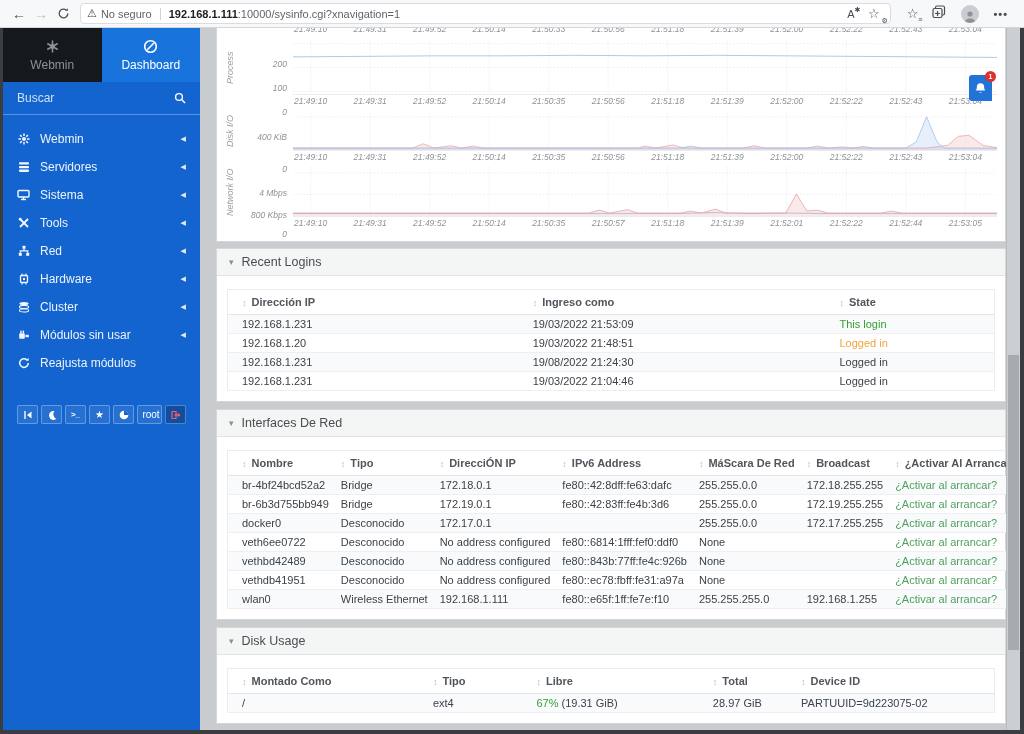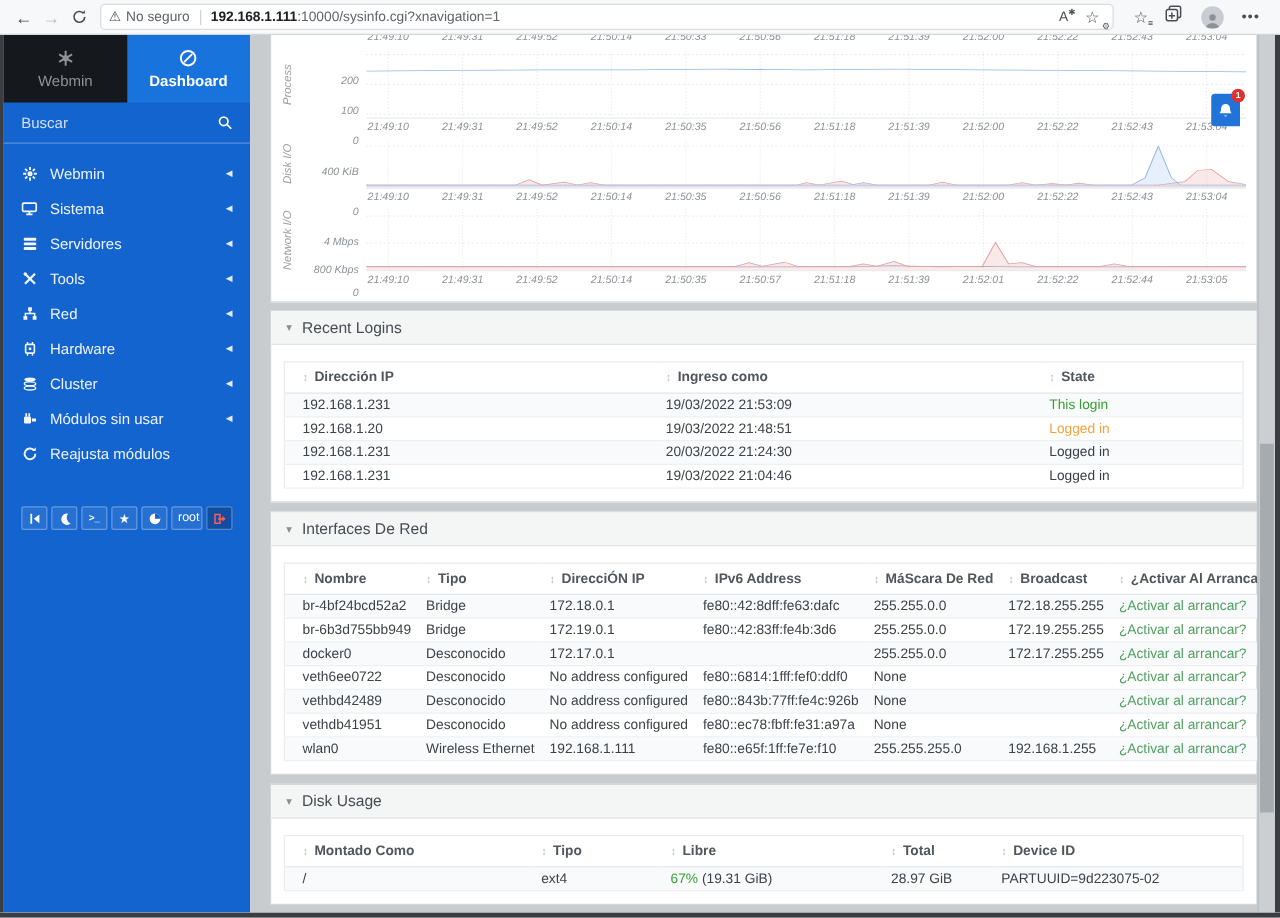--- a/index.html
+++ b/index.html
@@ -23,21 +23,21 @@
   .dots { font-weight:bold; letter-spacing:1px; font-size:11px; cursor:pointer; }
 
   
   .window { display:flex; height:702px; border-left:3px solid #3a3d41; border-right:4px solid #3a3d41; background:#c9cccf; }
 
   
   .sidebar { width:197px; background:#1464cf; color:#eef3fb; display:flex; flex-direction:column; flex:0 0 auto; }
   .side-tabs { display:flex; height:54px; }
   .side-tab { flex:1; display:flex; flex-direction:column; align-items:center; justify-content:center; gap:4px; font-size:12px; cursor:pointer; }
   .side-tab.dark { background:#15181c; color:#8d9298; }
-  .side-tab.active { background:#1973dc; color:#ffffff; font-weight:bold; }
+  .side-tab.active { background:#1973dc; color:#ffffff; font-weight:normal; }
   .search-row { display:flex; align-items:center; padding:9px 14px; border-bottom:1px solid rgba(255,255,255,0.30); }
   .search-row input { flex:1; background:transparent; border:none; outline:none; color:#ffffff; font-size:12px; font-family:"Liberation Sans",sans-serif; }
   .search-row input::placeholder { color:#cfe0f7; }
   .menu { list-style:none; margin-top:10px; }
   .menu li { display:flex; align-items:center; gap:10px; padding:7px 14px; font-size:12px; cursor:pointer; }
   .menu .mi { width:13px; display:flex; justify-content:center; flex:0 0 auto; opacity:.95; }
   .menu .lbl { flex:1; }
   .menu .chev { font-size:7px; opacity:.95; }
   .quick { display:flex; gap:3px; padding:28px 14px 0 14px; align-items:center; }
   .qbtn { min-width:21px; height:19px; border:1px solid rgba(255,255,255,0.30); background:rgba(255,255,255,0.08); border-radius:2px; display:flex; align-items:center; justify-content:center; gap:3px; font-size:10px; color:#fff; cursor:pointer; padding:0 3px; }
@@ -172,38 +172,38 @@
                 <line x1="9.9" y1="2.1" x2="8.2" y2="3.8"></line>
                 <line x1="3.8" y1="8.2" x2="2.1" y2="9.9"></line>
               </g>
             </svg>
           </span>
         <span class="lbl">Webmin</span>
           <span class="chev">◀</span>
       </li>
       <li>
         <span class="mi">
+            <svg width="12" height="12" viewBox="0 0 12 12">
+              <rect x="1" y="1.2" width="10" height="2.3" rx="0.8" fill="#fff"></rect>
+              <rect x="1" y="4.9" width="10" height="2.3" rx="0.8" fill="#fff"></rect>
+              <rect x="1" y="8.6" width="10" height="2.3" rx="0.8" fill="#fff"></rect>
+            </svg>
+          </span>
+        <span class="lbl">Servidores</span>
+          <span class="chev">◀</span>
+      </li>
+      <li>
+        <span class="mi">
             <svg width="13" height="12" viewBox="0 0 13 12">
               <rect x="1" y="1.5" width="11" height="6.5" rx="1" fill="none" stroke="#fff" stroke-width="1.4"></rect>
               <line x1="6.5" y1="8" x2="6.5" y2="10.3" stroke="#fff" stroke-width="1.4"></line>
               <line x1="4" y1="10.5" x2="9" y2="10.5" stroke="#fff" stroke-width="1.4"></line>
             </svg>
           </span>
         <span class="lbl">Sistema</span>
-          <span class="chev">◀</span>
-      </li>
-      <li>
-        <span class="mi">
-            <svg width="12" height="12" viewBox="0 0 12 12">
-              <rect x="1" y="1.2" width="10" height="2.3" rx="0.8" fill="#fff"></rect>
-              <rect x="1" y="4.9" width="10" height="2.3" rx="0.8" fill="#fff"></rect>
-              <rect x="1" y="8.6" width="10" height="2.3" rx="0.8" fill="#fff"></rect>
-            </svg>
-          </span>
-        <span class="lbl">Servidores</span>
           <span class="chev">◀</span>
       </li>
       <li>
         <span class="mi">
             <svg width="12" height="12" viewBox="0 0 12 12">
               <line x1="2" y1="2" x2="10" y2="10" stroke="#fff" stroke-width="1.8"></line>
               <line x1="10" y1="2" x2="2" y2="10" stroke="#fff" stroke-width="1.8"></line>
               <circle cx="2.2" cy="2.2" r="1.4" fill="#fff"></circle>
             </svg>
           </span>
@@ -486,21 +486,21 @@
                 <td>19/03/2022 21:53:09</td>
                 <td><span class="c-green">This login</span></td>
               </tr>
               <tr>
                 <td>192.168.1.20</td>
                 <td>19/03/2022 21:48:51</td>
                 <td><span class="c-orange">Logged in</span></td>
               </tr>
               <tr>
                 <td>192.168.1.231</td>
-                <td>20/03/2022 21:24:30</td>
+                <td>19/08/2022 21:24:30</td>
                 <td>Logged in</td>
               </tr>
               <tr>
                 <td>192.168.1.231</td>
                 <td>19/03/2022 21:04:46</td>
                 <td>Logged in</td>
               </tr>
             </tbody>
           </table>
       </div>

